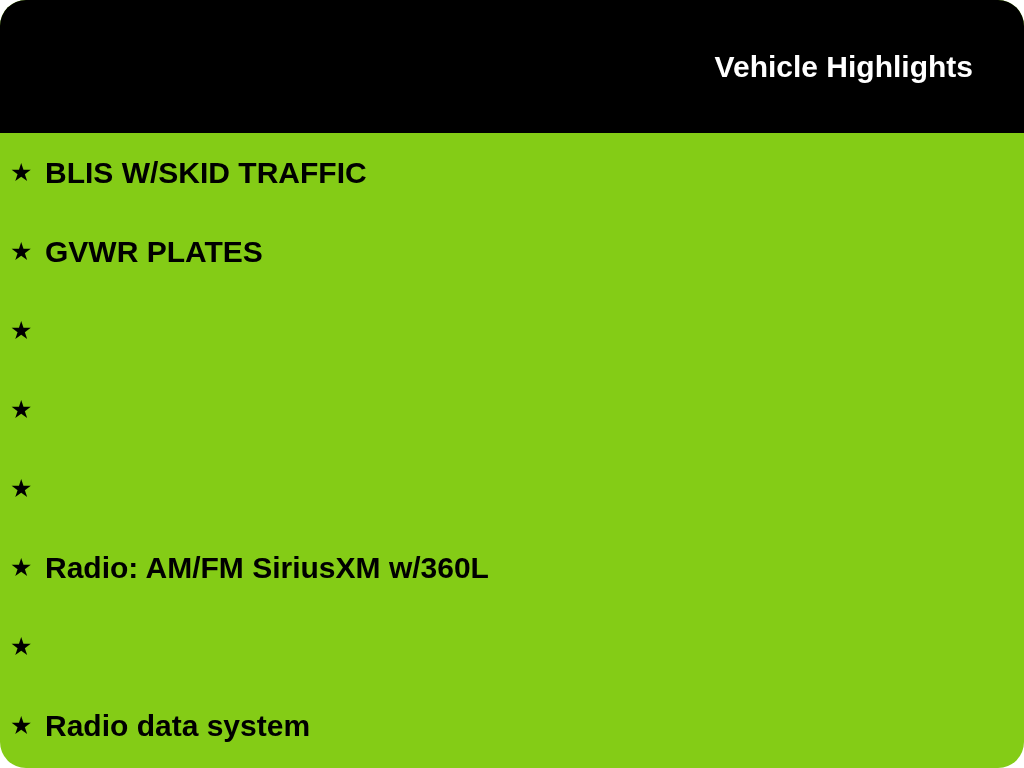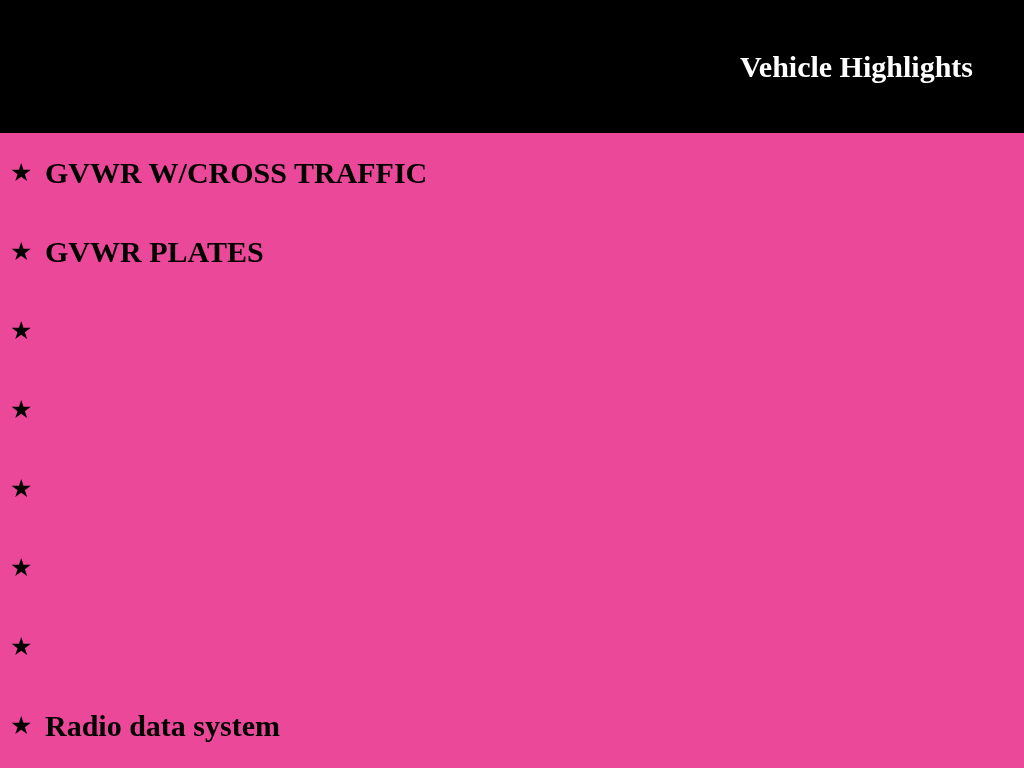--- a/index.html
+++ b/index.html
@@ -4,23 +4,24 @@
 <style>
   html, body {
     margin: 0;
     padding: 0;
     background: #ffffff;
   }
   .page {
     position: relative;
     width: 1024px;
     height: 768px;
-    background: #ec4899;
+    background: #84cc16;
     overflow: hidden;
-    font-family: Liberation Serif, serif;
+    font-family: Liberation Sans, sans-serif;
+    border-radius: 26px;
   }
   .header {
     box-sizing: border-box;
     width: 100%;
     height: 133px;
     background: #000000;
     display: flex;
     align-items: center;
     justify-content: flex-end;
     padding-right: 51px;
@@ -63,37 +64,38 @@
 </head>
 <body>
 
 <div class="page">
   <header class="header">
     <h1 class="title">Vehicle Highlights</h1>
   </header>
   <ul class="list" id="highlight-list">
       <li class="item">
         <span class="star">★</span>
-        <span class="label">GVWR W/CROSS TRAFFIC</span>
+        <span class="label">BLIS W/SKID TRAFFIC</span>
       </li>
       <li class="item">
         <span class="star">★</span>
         <span class="label">GVWR PLATES</span>
       </li>
       <li class="item">
         <span class="star">★</span>
       </li>
       <li class="item">
         <span class="star">★</span>
       </li>
       <li class="item">
         <span class="star">★</span>
       </li>
       <li class="item">
         <span class="star">★</span>
+        <span class="label">Radio: AM/FM SiriusXM w/360L</span>
       </li>
       <li class="item">
         <span class="star">★</span>
       </li>
       <li class="item">
         <span class="star">★</span>
         <span class="label">Radio data system</span>
       </li>
     </ul>
 </div>

